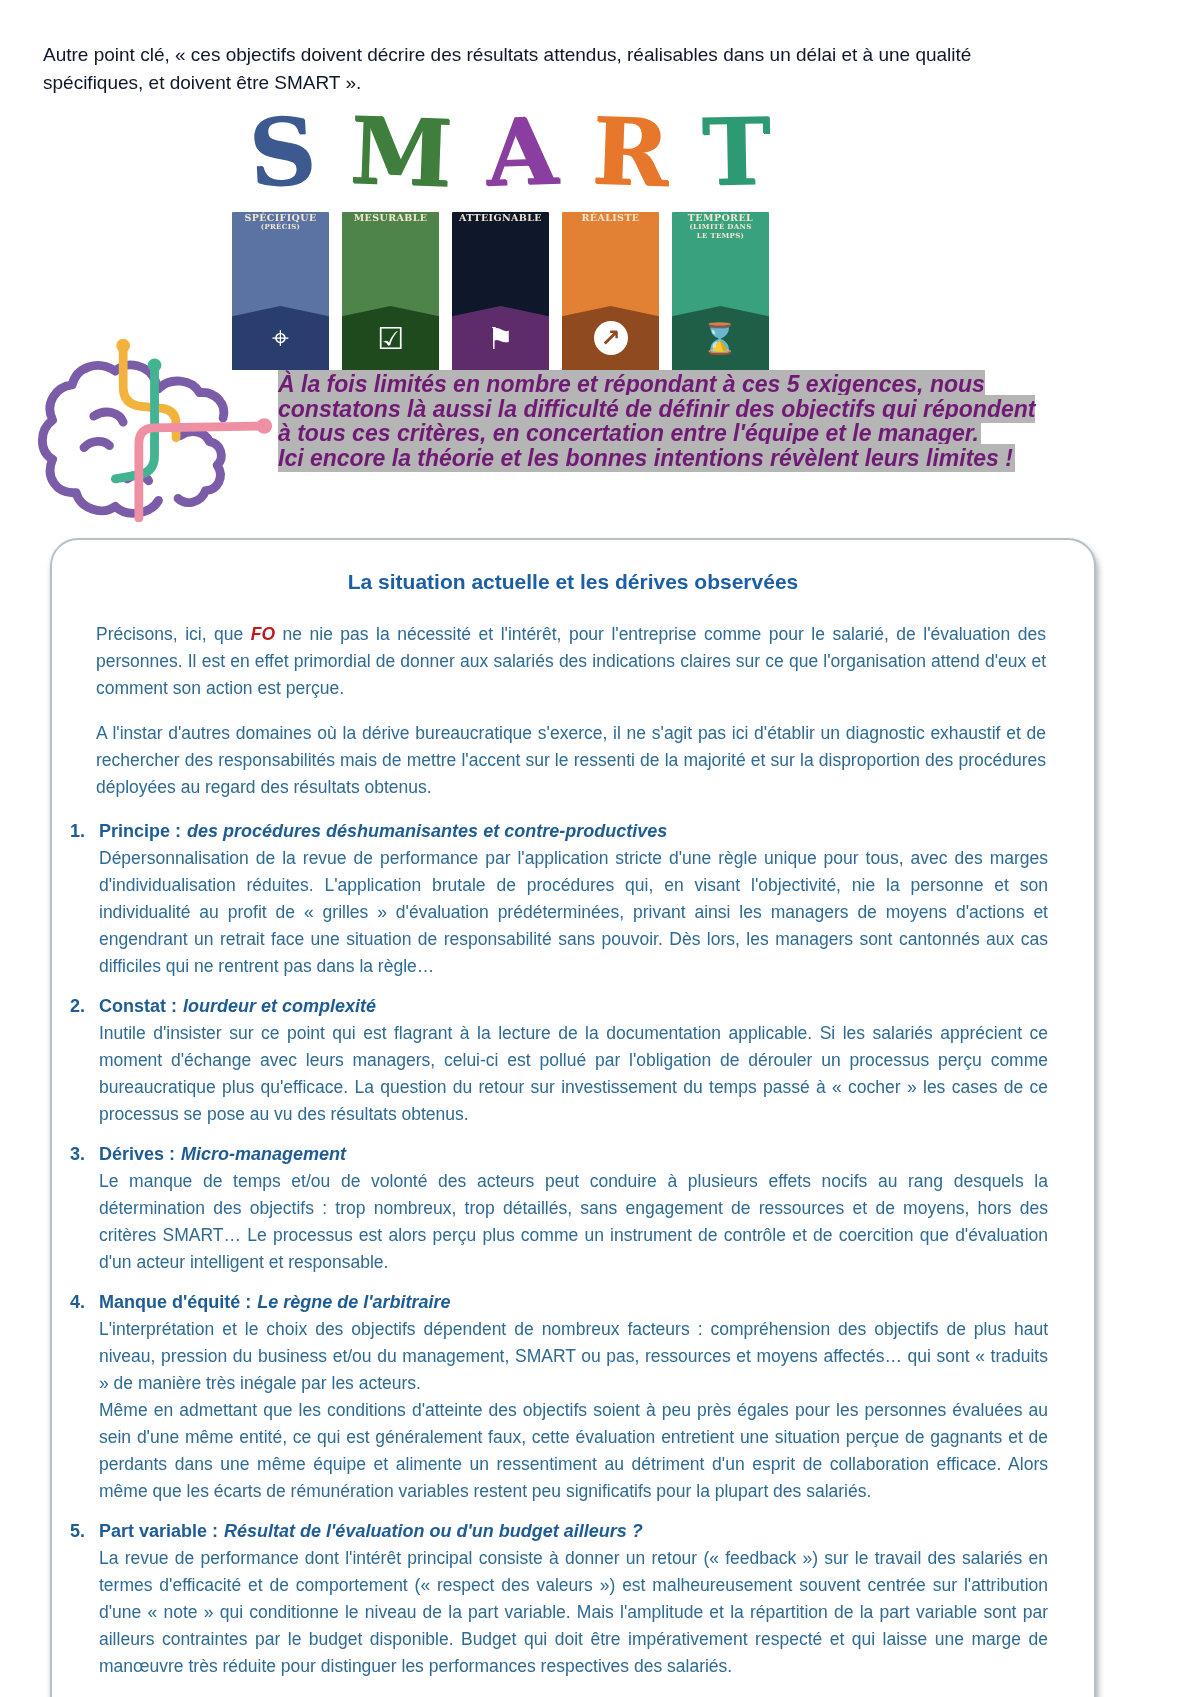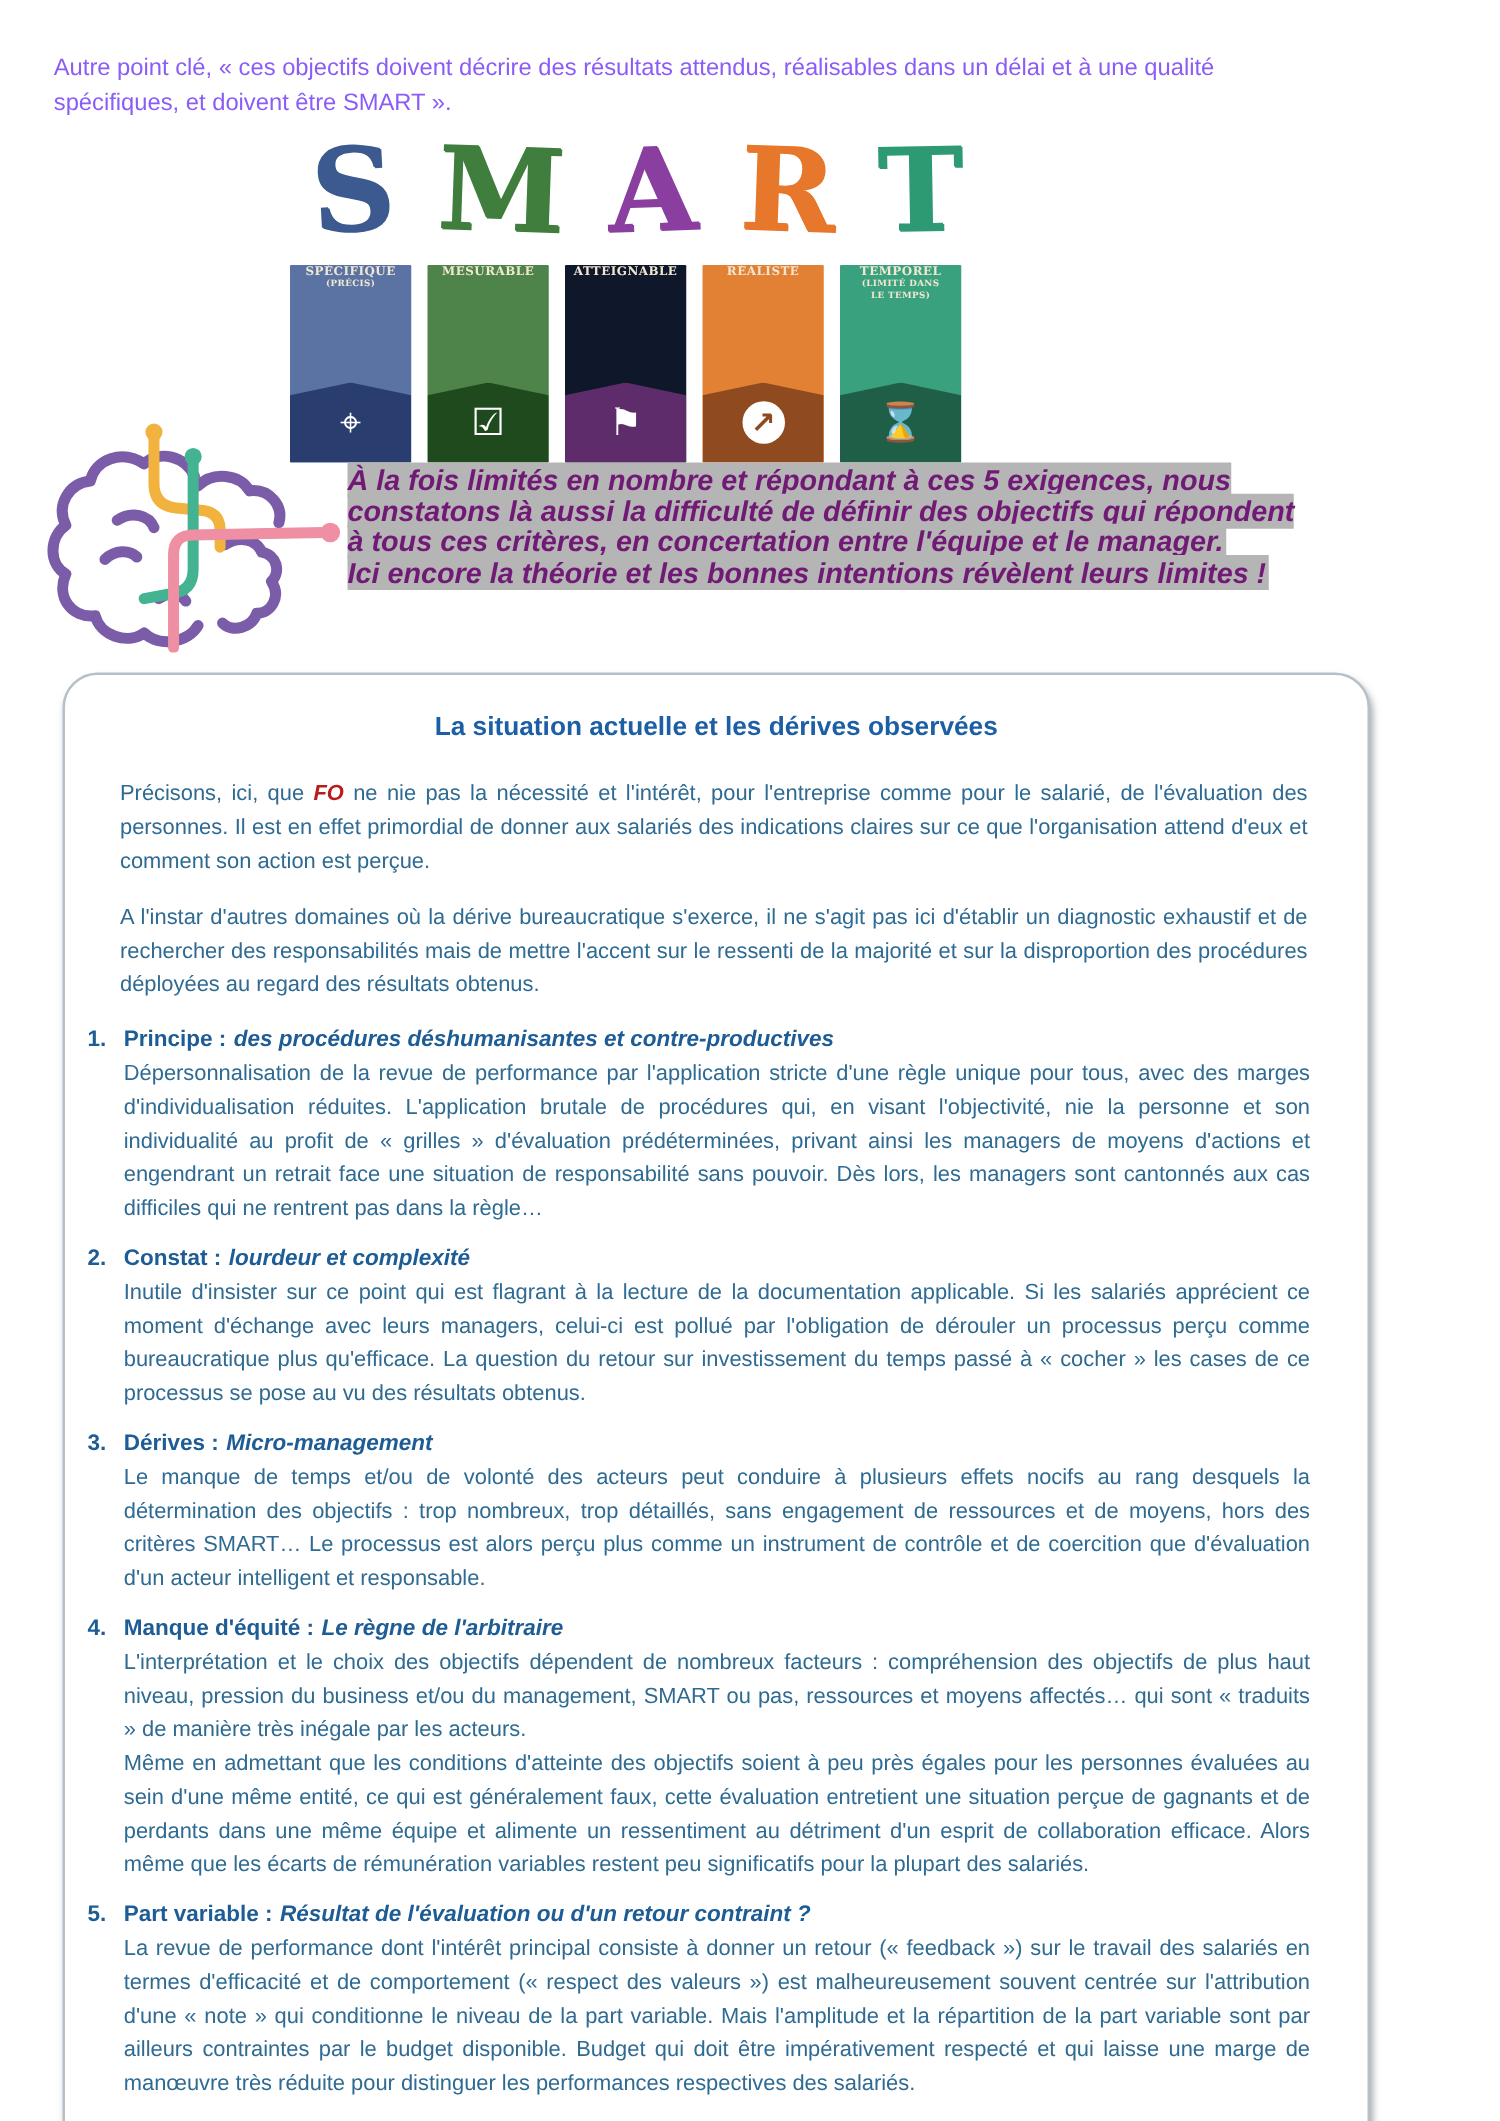--- a/index.html
+++ b/index.html
@@ -5,21 +5,21 @@
   html,body{margin:0;padding:0;}
   body{
     width:1200px;height:1697px;position:relative;background:#ffffff;
     font-family:"Liberation Sans", sans-serif;overflow:hidden;
   }
   [data-interactable]{cursor:default;}
 
   
   .top-text{
     position:absolute;left:43px;top:22px;width:1010px;
-    font-size:19px;line-height:1.45;color:#8b5cf6;
+    font-size:19px;line-height:1.45;color:#0f172a;
   }
 
   
   .smart{position:absolute;left:232px;top:96px;width:556px;}
   .smart-letters{
     display:flex;justify-content:space-around;align-items:flex-end;
     height:100px;font-family:"DejaVu Serif", serif;font-weight:bold;
     font-size:92px;line-height:0.95;
   }
   .smart-letters span{display:inline-block;text-shadow:1px 1px 0 currentColor;}
@@ -228,21 +228,21 @@
       <div class="sec-body" data-interactable="false">
         <p class="para" data-interactable="false">L'interprétation et le choix des objectifs dépendent de nombreux facteurs : compréhension des objectifs de plus haut niveau, pression du business et/ou du management, SMART ou pas, ressources et moyens affectés… qui sont « traduits » de manière très inégale par les acteurs.</p>
         <p class="para" data-interactable="false">Même en admettant que les conditions d'atteinte des objectifs soient à peu près égales pour les personnes évaluées au sein d'une même entité, ce qui est généralement faux, cette évaluation entretient une situation perçue de gagnants et de perdants dans une même équipe et alimente un ressentiment au détriment d'un esprit de collaboration efficace. Alors même que les écarts de rémunération variables restent peu significatifs pour la plupart des salariés.</p>
       </div>
     </div>
 
     <div class="section" data-interactable="false">
       <div class="sec-head" data-interactable="false">
         <span class="sec-num" data-interactable="false">5.</span>
         <span class="sec-title" data-interactable="false">Part variable :</span>
-        <span class="sec-sub" data-interactable="false">Résultat de l'évaluation ou d'un retour contraint ?</span>
+        <span class="sec-sub" data-interactable="false">Résultat de l'évaluation ou d'un budget ailleurs ?</span>
       </div>
       <div class="sec-body" data-interactable="false">
         <p class="para" data-interactable="false">La revue de performance dont l'intérêt principal consiste à donner un retour (« feedback ») sur le travail des salariés en termes d'efficacité et de comportement (« respect des valeurs ») est malheureusement souvent centrée sur l'attribution d'une « note » qui conditionne le niveau de la part variable. Mais l'amplitude et la répartition de la part variable sont par ailleurs contraintes par le budget disponible. Budget qui doit être impérativement respecté et qui laisse une marge de manœuvre très réduite pour distinguer les performances respectives des salariés.</p>
       </div>
     </div>
 
   </div>
 </div>
 
 </body></html>

